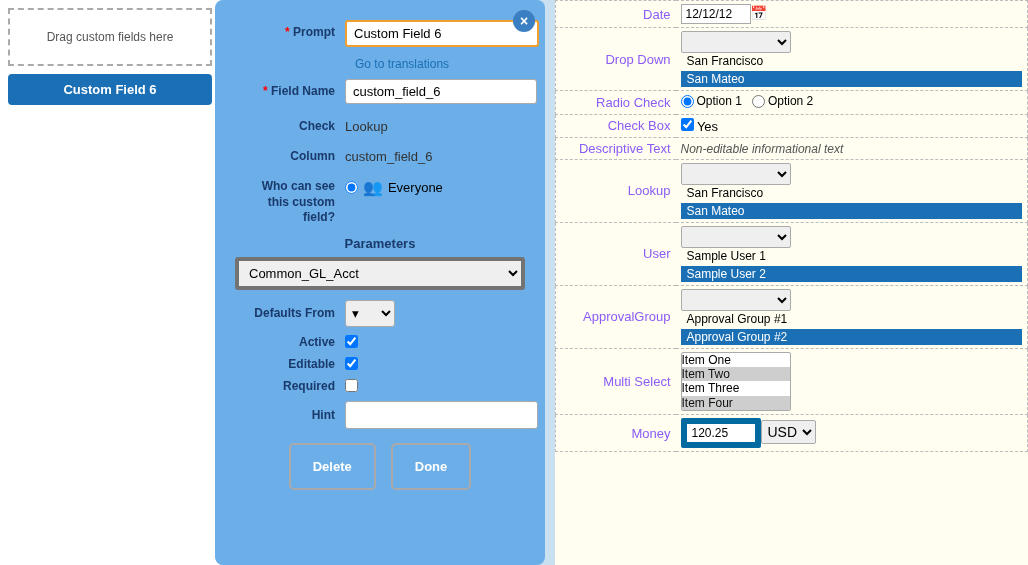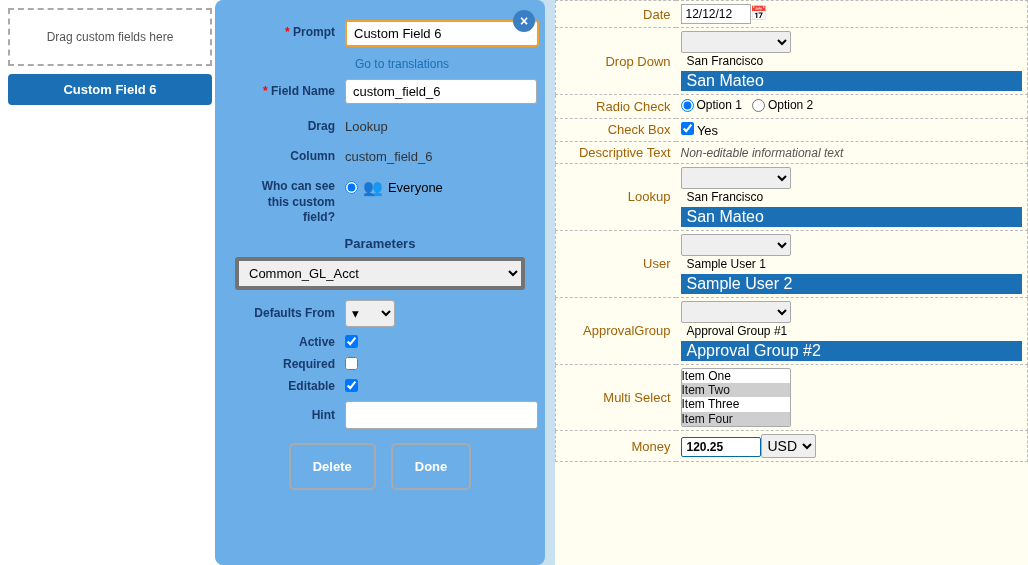--- a/index.html
+++ b/index.html
@@ -232,21 +232,21 @@
     }
 
     .field-table tr td {
       padding: 3px 5px;
       vertical-align: middle;
     }
 
     .field-label-cell {
       text-align: right;
       font-weight: normal;
-      color: #a16207;
+      color: #8b5cf6;
       width: 120px;
       padding-right: 8px;
       border: 1px dashed #bbb;
       border-right: none;
     }
 
     .field-value-cell {
       border: 1px dashed #bbb;
       border-left: none;
       min-height: 28px;
@@ -260,21 +260,21 @@
       font-size: 12px;
       width: 110px;
     }
 
     .selected-item {
       background: #1a6fb5;
       color: #fff;
       padding: 1px 6px;
       display: block;
       margin-top: 2px;
-      font-size: 16px;
+      font-size: 12px;
     }
 
     .unselected-item {
       padding: 1px 6px;
       display: block;
       font-size: 12px;
     }
 
     .radio-option {
       display: inline-flex;
@@ -295,24 +295,23 @@
 
     .desc-text {
       font-style: italic;
       color: #555;
       font-size: 12px;
     }
 
     .money-input {
       width: 80px;
       padding: 2px 5px;
-      border: 1px solid #0369a1;
+      border: 6px solid #0369a1;
       border-radius: 2px;
       font-size: 12px;
-      font-weight: bold;
     }
 
     .currency-select {
       width: 55px;
       padding: 2px 2px;
       border: 1px solid #aaa;
       border-radius: 2px;
       font-size: 14px;
     }
 
@@ -361,21 +360,21 @@
   
   <div class="form-row">
     <div class="form-label">
       <span style="color:red">*</span> Field Name
     </div>
     <input class="form-control-normal" type="text" value="custom_field_6" style="">
   </div>
 
   
   <div class="form-row">
-    <div class="form-label">Drag</div>
+    <div class="form-label">Check</div>
     <div class="form-value">Lookup</div>
   </div>
 
   
   <div class="form-row">
     <div class="form-label">Column</div>
     <div class="form-value">custom_field_6</div>
   </div>
 
   
@@ -403,28 +402,28 @@
   </div>
 
   
   <div class="checkbox-row">
     <div class="checkbox-label">Active</div>
     <input type="checkbox" checked="" style="">
   </div>
 
   
   <div class="checkbox-row">
+    <div class="checkbox-label">Editable</div>
+    <input type="checkbox" checked="" style="">
+  </div>
+
+  
+  <div class="checkbox-row">
     <div class="checkbox-label">Required</div>
     <input type="checkbox" style="">
-  </div>
-
-  
-  <div class="checkbox-row">
-    <div class="checkbox-label">Editable</div>
-    <input type="checkbox" checked="" style="">
   </div>
 
   
   <div class="checkbox-row">
     <div class="checkbox-label">Hint</div>
     <input type="text" class="hint-input" style="">
   </div>
 
   
   <div class="btn-row">

